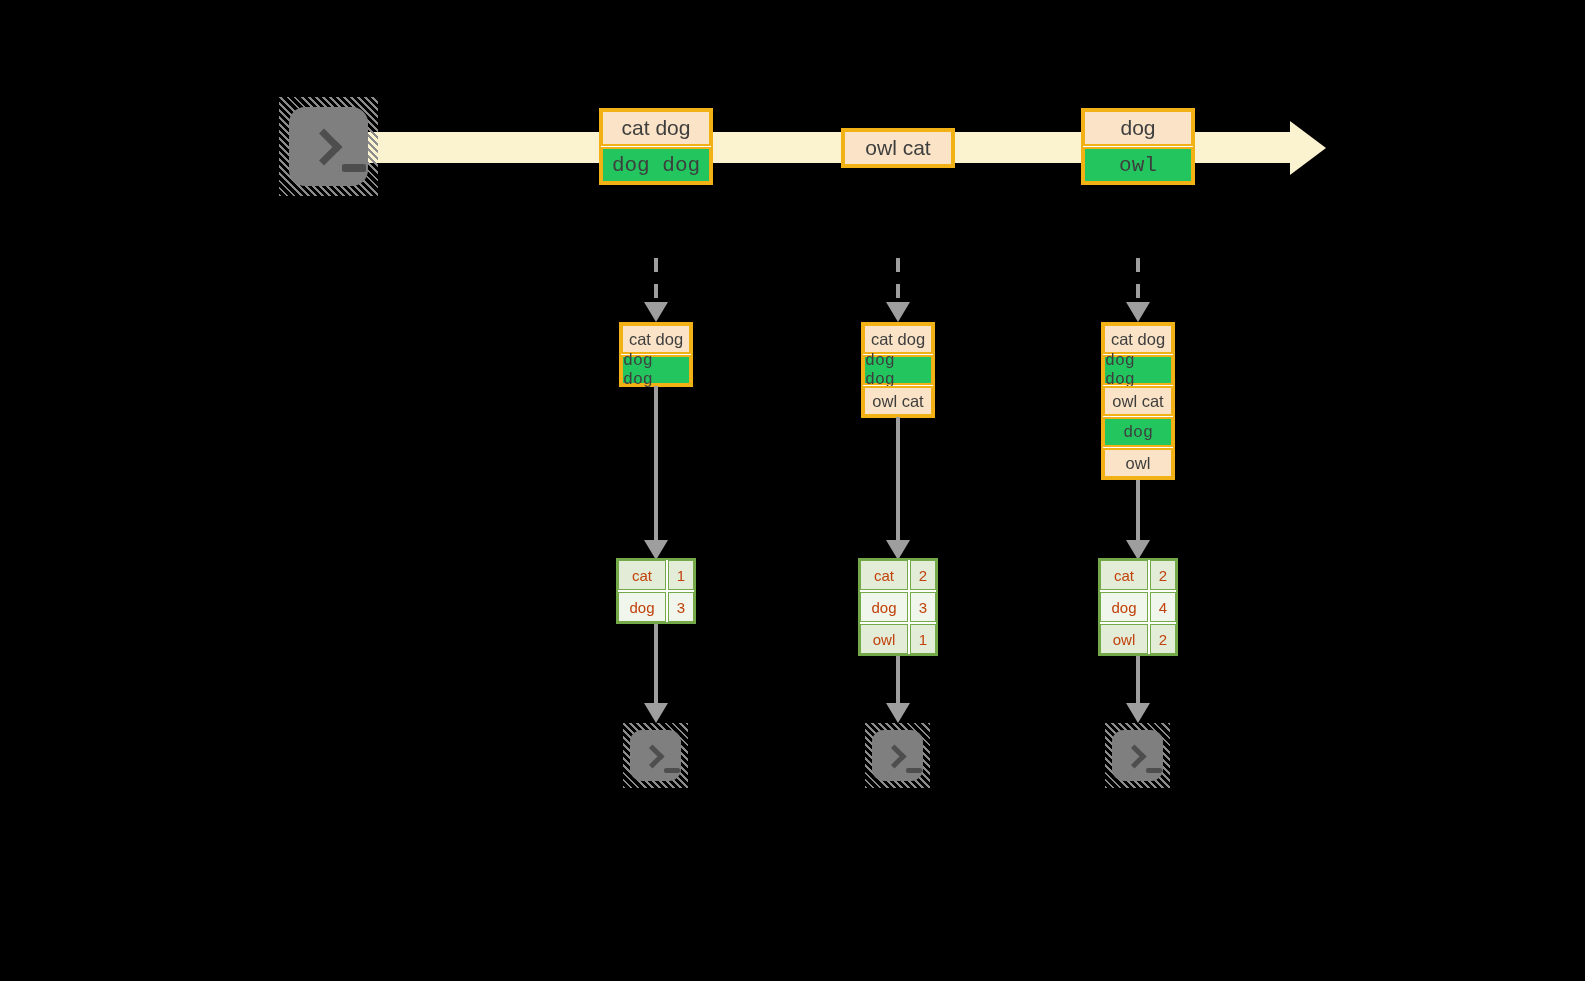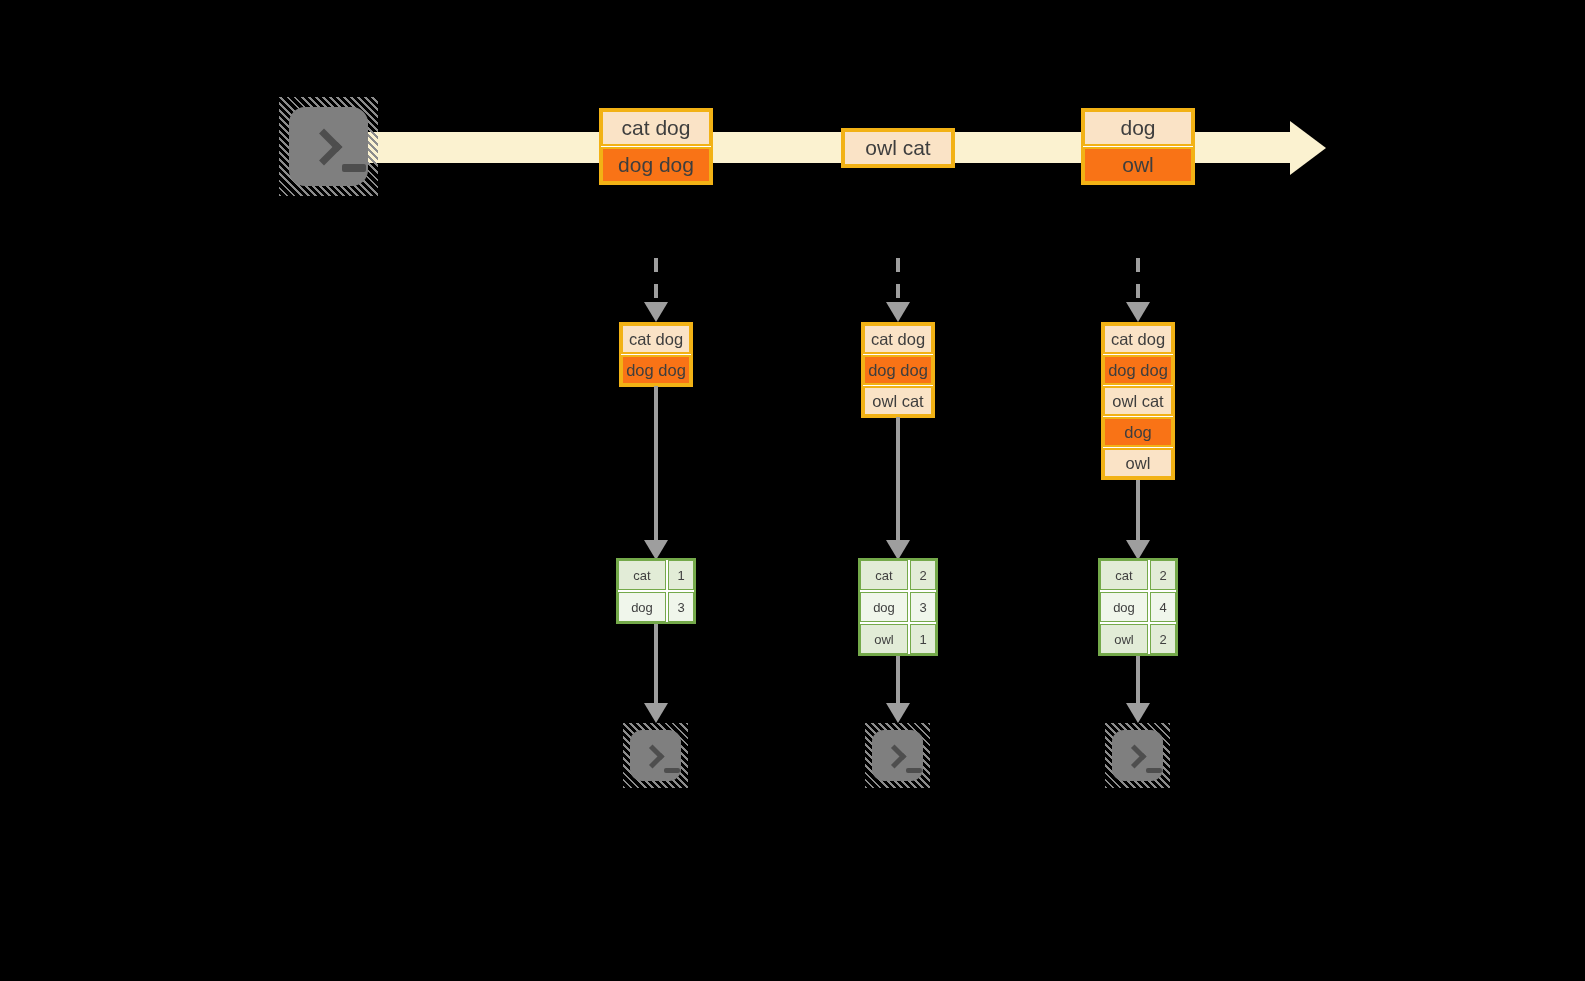--- a/index.html
+++ b/index.html
@@ -42,21 +42,21 @@
   .orow{
     border:2px solid #F2B215;box-sizing:border-box;
     display:flex;align-items:center;justify-content:center;
     color:#3E3E3E;
   }
   .ebox{width:114px;}
   .ebox .orow{height:36px;font-size:21px;}
   .sbox{width:74px;}
   .sbox .orow{height:30px;font-size:16.5px;}
   .peach{background:#FAE3C6;}
-  .cream{background:#f97316;}
+  .cream{background:#22c55e;font-family:Liberation Mono, monospace;}
 
   
   .vline{width:4px;background:#9E9E9E;z-index:3;}
   .vdash{
     width:4px;z-index:3;
     background:repeating-linear-gradient(to bottom,#9E9E9E 0 14px,rgba(0,0,0,0) 14px 26px);
   }
   .ahead{
     width:0;height:0;z-index:3;
     border-left:12px solid transparent;border-right:12px solid transparent;
@@ -72,21 +72,21 @@
   .above-band{z-index:5;}
 
   
   .gtable{
     border:2px solid #74A94A;background:#FFFFFF;z-index:3;
     display:grid;grid-template-columns:48px 26px;gap:2px;box-sizing:content-box;
   }
   .gcell{
     height:30px;border:1px solid #74A94A;box-sizing:border-box;
     display:flex;align-items:center;justify-content:center;
-    font-size:13px;color:#404040;
+    font-size:15px;color:#c2410c;
   }
   .gdark{background:#E2ECD7;}
   .glight{background:#F0F6EB;}
 </style>
 </head>
 <body>
 
 <div class="canvas">
 
   <div class="abs stream-band"></div>

